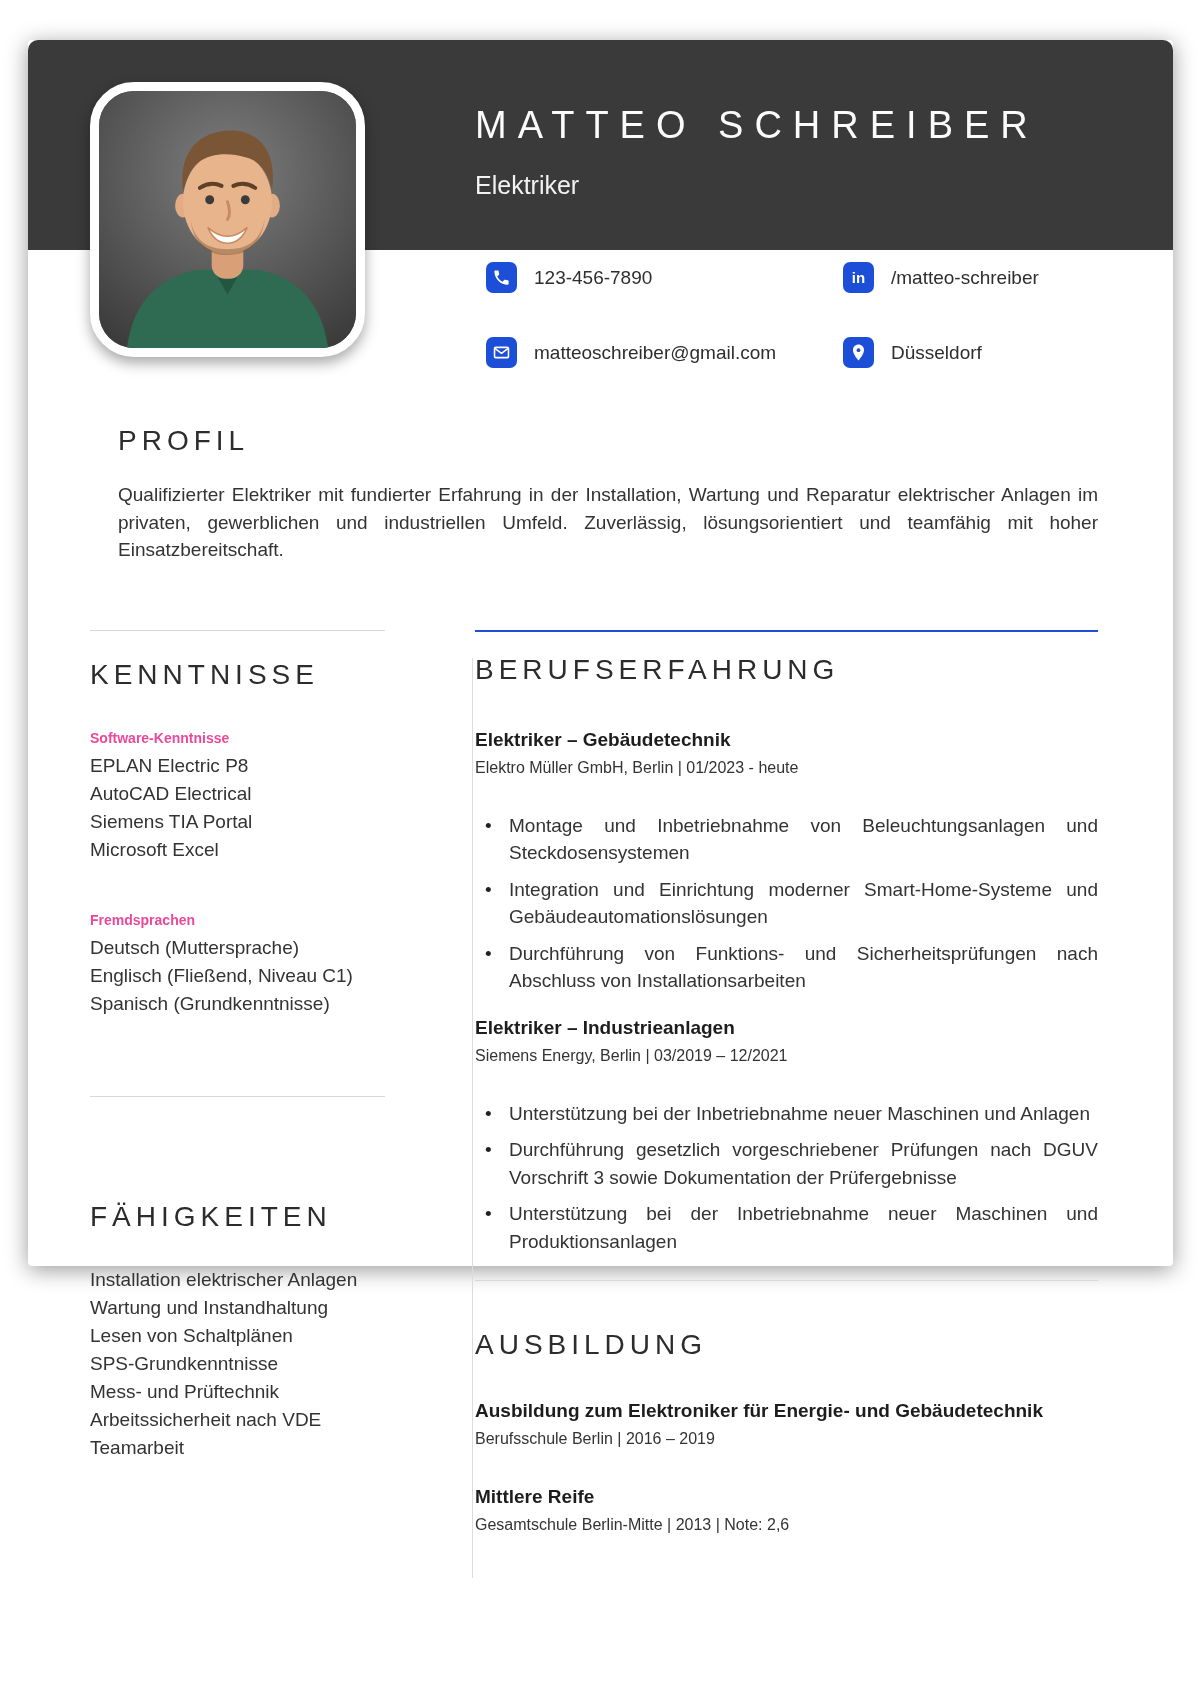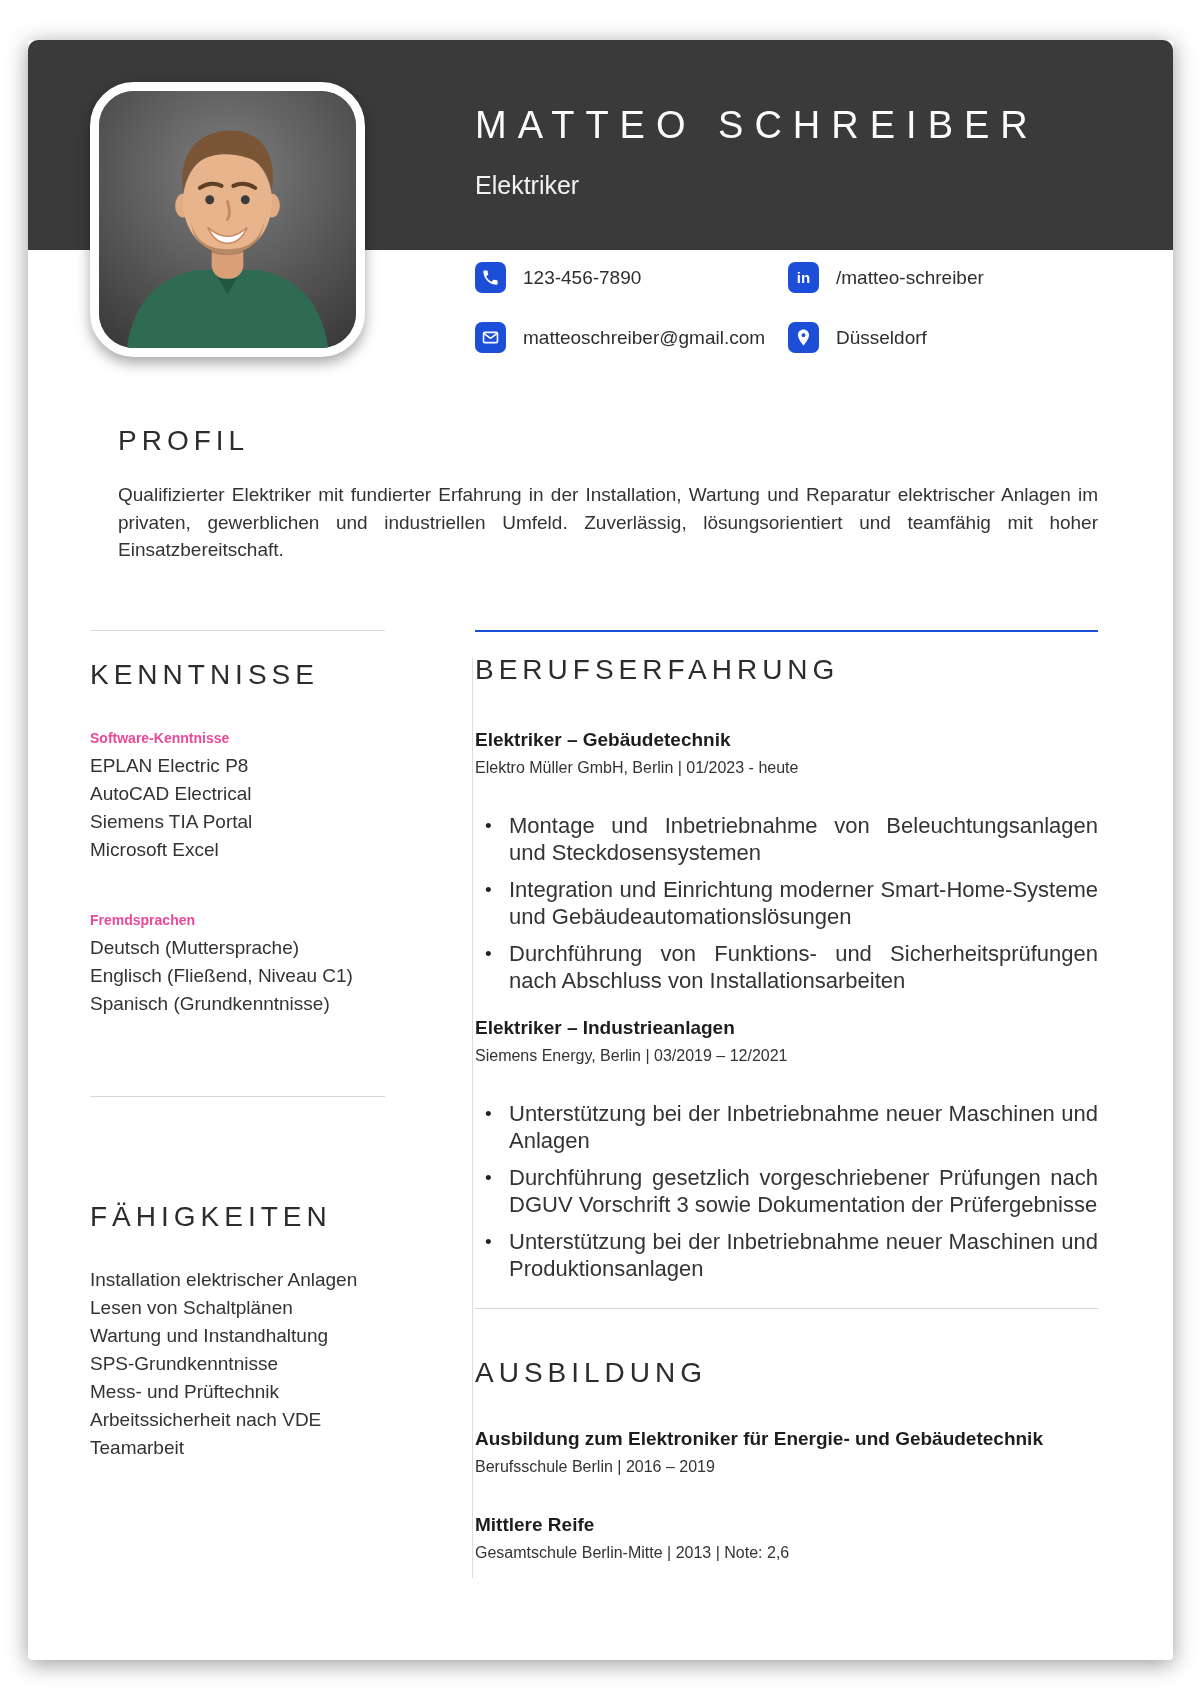--- a/index.html
+++ b/index.html
@@ -2,21 +2,21 @@
 <html><head>
 <meta charset="utf-8">
 <style>
   html,body{margin:0;padding:0;}
   body{
     width:1200px;height:1700px;position:relative;background:#ffffff;
     font-family:"Liberation Sans","DejaVu Sans",sans-serif;color:#333;
     overflow:hidden;
   }
   .page{
-    position:absolute;left:28px;top:40px;width:1145px;height:1620px;
+    position:absolute;left:28px;top:40px;width:1145px;height:1226px;
     background:#fff;border-radius:4px;
     box-shadow:0 4px 22px rgba(0,0,0,.40);
   }
   
   .header{
     position:relative;height:210px;background:#3a3a3a;
     border-radius:10px 10px 0 0;
   }
   .photo-frame{
     position:absolute;left:62px;top:42px;width:257px;height:257px;
@@ -25,22 +25,22 @@
   }
   .photo-frame svg{display:block;width:100%;height:100%;}
   .header-text{position:absolute;left:447px;top:63px;}
   .name{
     font-size:38px;letter-spacing:11px;color:#fbfbfb;font-weight:500;
     white-space:nowrap;line-height:44px;
   }
   .job-title{margin-top:24px;font-size:25px;color:#f2f2f2;font-weight:400;}
   
   .contacts{
-    position:absolute;left:447px;top:222px;
-    display:grid;grid-template-columns:313px auto;row-gap:29px;column-gap:0;
+    position:absolute;left:458px;top:222px;
+    display:grid;grid-template-columns:313px auto;row-gap:29px;column-gap:0;gap:44px;
   }
   .contact-item{display:flex;align-items:center;}
   .cicon{
     flex:0 0 31px;width:31px;height:31px;border-radius:7px;background:#1d4ed8;
     display:flex;align-items:center;justify-content:center;
   }
   .cicon svg{display:block;}
   .cicon .in-txt{color:#fff;font-size:15px;font-weight:bold;line-height:1;}
   .ctext{margin-left:17px;font-size:19px;color:#2e2e2e;white-space:nowrap;}
   h2{
@@ -77,21 +77,21 @@
   .abilities{margin-top:33px;}
   
   .job{margin-top:40px;}
   .job + .job{margin-top:19px;}
   .jtitle{font-size:19px;font-weight:bold;color:#1d1d1d;line-height:28px;}
   .jmeta{font-size:16px;color:#333;line-height:28px;}
   ul.bullets{
     margin:30px 0 0 0;padding:0;list-style:none;
   }
   ul.bullets li{
-    position:relative;padding-left:34px;font-size:22px;line-height:27.5px;
+    position:relative;padding-left:34px;font-size:19px;line-height:27.5px;
     color:#333;text-align:justify;
   }
   ul.bullets li + li{margin-top:9px;}
   ul.bullets li::before{
     content:"•";position:absolute;left:10px;top:0;color:#222;font-size:19px;
   }
   .hline-right{border:0;border-top:1px solid #d8d8d8;margin:25px 0 0 0;}
   .ausb-h2{margin-top:48px;}
   .edu{margin-top:36px;}
   .edu + .edu{margin-top:30px;}
@@ -202,22 +202,22 @@
         <div class="gitem">Deutsch (Muttersprache)</div>
         <div class="gitem">Englisch (Fließend, Niveau C1)</div>
         <div class="gitem">Spanisch (Grundkenntnisse)</div>
       </div>
 
       <hr class="hline-left">
 
       <h2 class="faehig-h2">FÄHIGKEITEN</h2>
       <div class="abilities">
         <div class="gitem">Installation elektrischer Anlagen</div>
+        <div class="gitem">Wartung und Instandhaltung</div>
         <div class="gitem">Lesen von Schaltplänen</div>
-        <div class="gitem">Wartung und Instandhaltung</div>
         <div class="gitem">SPS-Grundkenntnisse</div>
         <div class="gitem">Mess- und Prüftechnik</div>
         <div class="gitem">Arbeitssicherheit nach VDE</div>
         <div class="gitem">Teamarbeit</div>
       </div>
     </div>
 
     <div class="col-right">
       <h2>BERUFSERFAHRUNG</h2>
 

